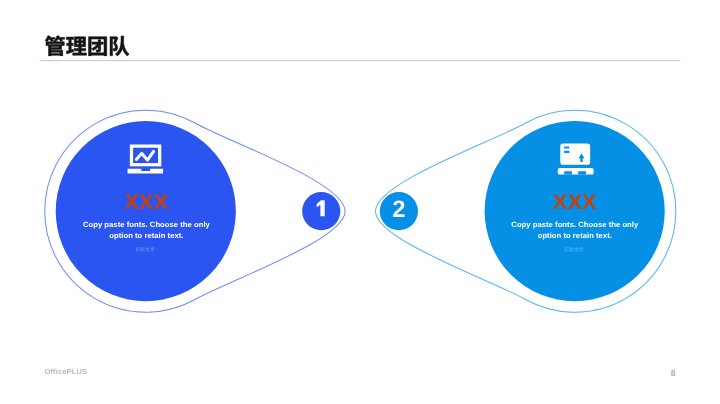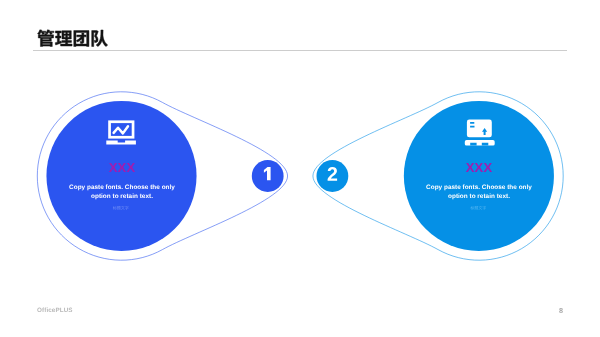--- a/index.html
+++ b/index.html
@@ -6,21 +6,21 @@
   html,body{margin:0;padding:0;}
   body{width:600px;height:337px;background:#ffffff;overflow:hidden;
        font-family:"Liberation Sans",sans-serif;-webkit-font-smoothing:antialiased;text-rendering:geometricPrecision;}
   .slide{position:relative;width:600px;height:337px;background:#fff;overflow:hidden;}
   .title-wrap{position:absolute;left:37.4px;top:28.8px;}
   .rule{position:absolute;left:33px;top:50px;width:534px;height:1px;background:#cdcdcd;}
   .foot-left{will-change:transform;position:absolute;left:37.3px;top:306.6px;font-size:6.3px;color:#b9b9b9;letter-spacing:.1px;font-weight:bold;}
   .foot-right{will-change:transform;position:absolute;left:558.9px;top:306.3px;font-size:7.2px;color:#a8a8a8;font-weight:bold;}
   svg.art{position:absolute;left:0;top:0;}
   .node-text{will-change:transform;position:absolute;text-align:center;}
-  .heading{font-size:13px;font-weight:bold;color:#a21caf;letter-spacing:.2px;line-height:12.6px;}
+  .heading{font-size:18px;font-weight:bold;color:#c2410c;letter-spacing:.2px;line-height:12.6px;}
   .body{font-size:6.4px;color:#fff;line-height:9px;font-weight:bold;letter-spacing:0.02px;}
 </style>
 </head>
 <body>
 
 <div class="slide">
 
   <div class="title-wrap">
     <svg width="71" height="17.75" viewBox="0 0 4000 1000" style="display:block">
         <g transform="translate(0,900) scale(1,-1)" fill="#141414" stroke="#141414" stroke-width="26">

